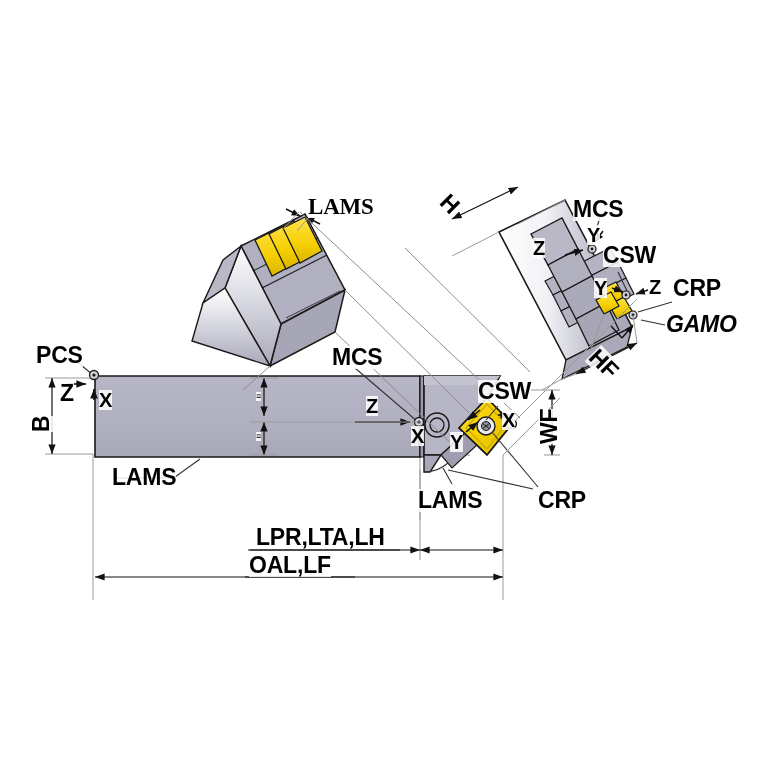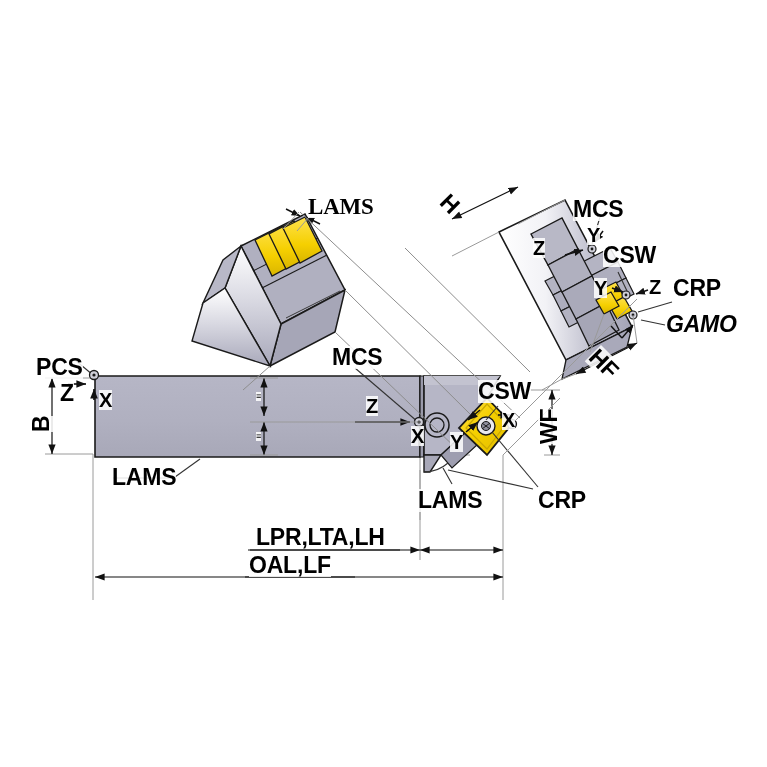--- a/index.html
+++ b/index.html
@@ -281,21 +281,21 @@
     </g>
 
     <g stroke="#9a9a9a" stroke-width="1" fill="none">
       <line x1="562" y1="379" x2="542" y2="390"></line>
       <line x1="512" y1="424" x2="637" y2="299"></line>
       <line x1="503" y1="455" x2="560" y2="398"></line>
     </g>
 
   </svg>
 
-  <div class="lbl big" style="left:36px; top:344px;margin-top:12px;">PCS</div>
+  <div class="lbl big" style="left:36px; top:344px;">PCS</div>
 
   <div class="lbl axis" style="left:60px; top:382px; font-size:23px;">Z</div>
   <div class="lbl axis" style="left:99px; top:390px;">X</div>
 
   <div class="lbl big rot90" style="left:30px; top:432px;">B</div>
 
   <div class="lbl tiny" style="left:256px; top:392px;">≡</div>
   <div class="lbl tiny" style="left:256px; top:432px;">≡</div>
 
   <div class="lbl big" style="left:112px; top:466px;">LAMS</div>

